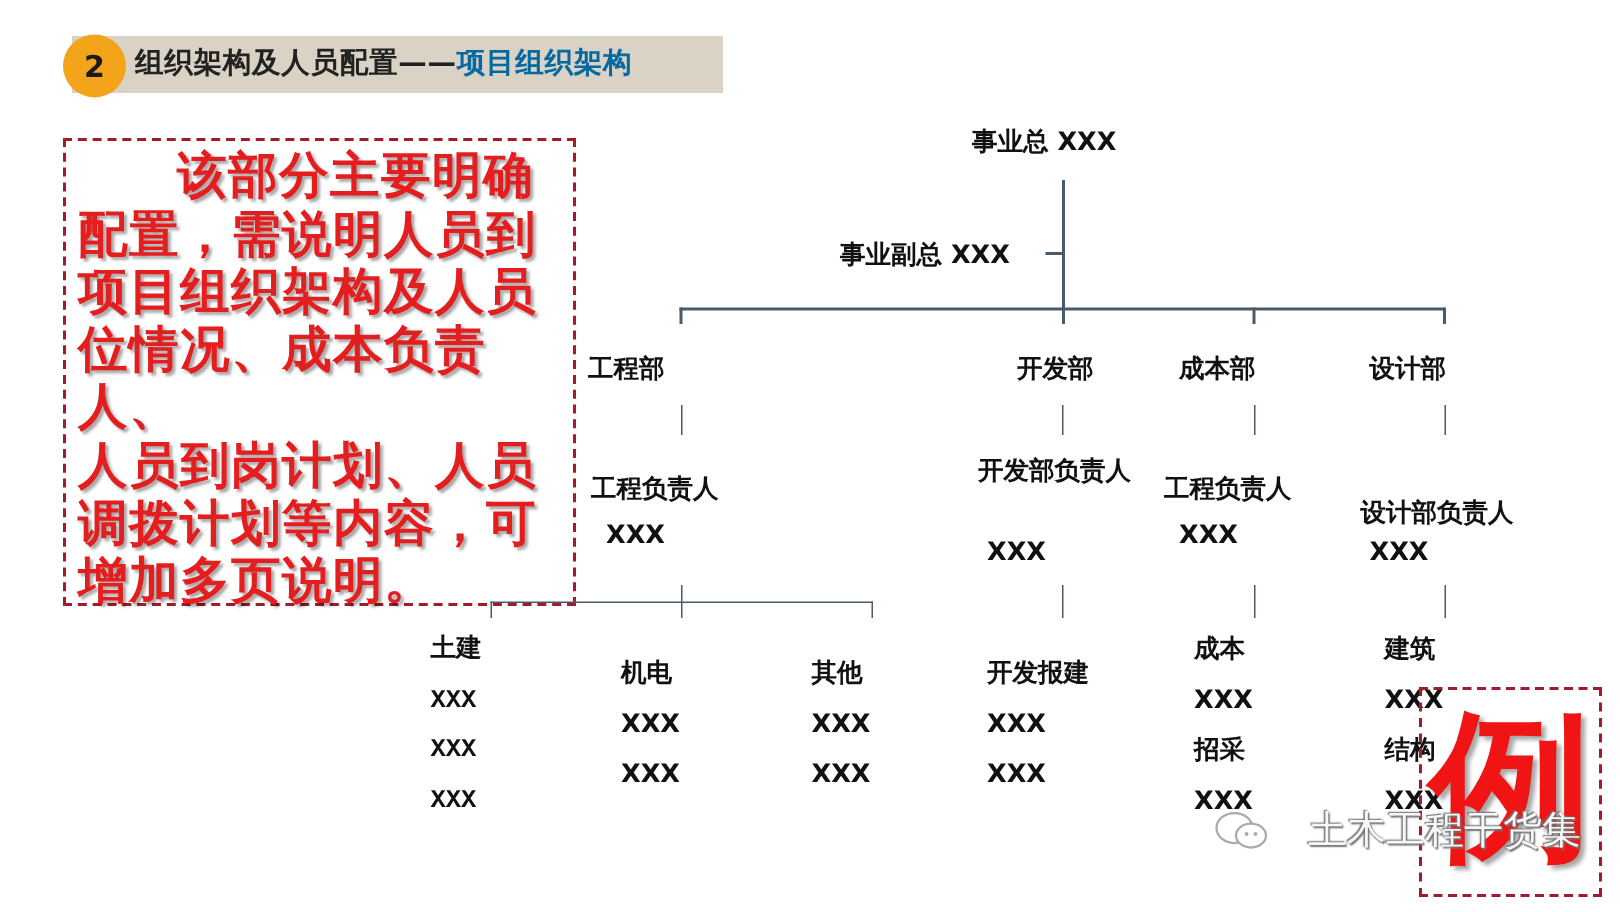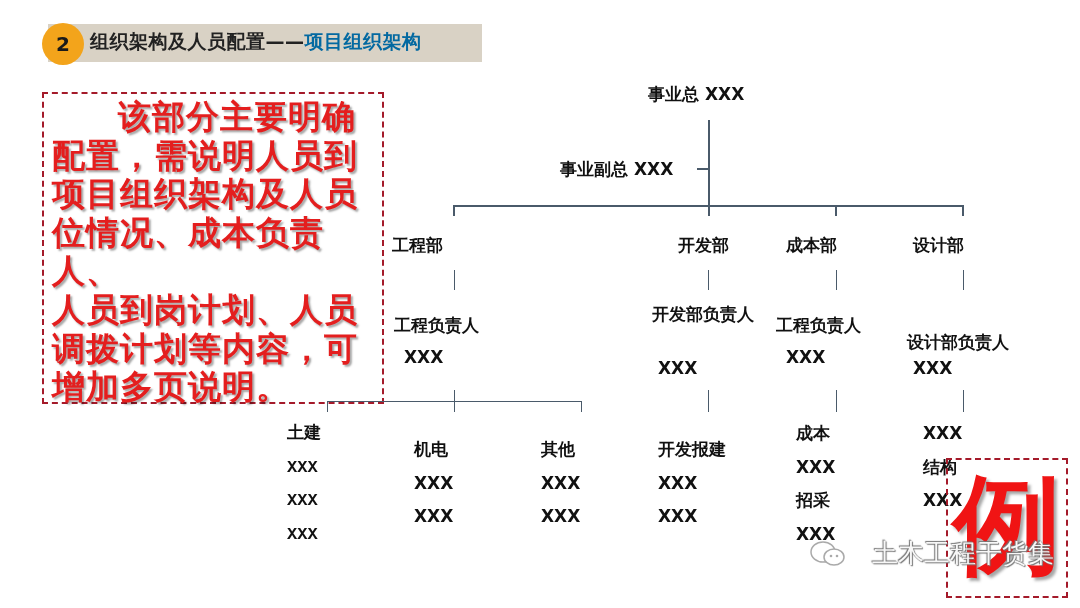--- a/index.html
+++ b/index.html
@@ -148,20 +148,21 @@
 </div>
 
 <div class="abs node" style="left:796px;top:417px;width:80px;line-height:33.5px;">
   <div>成本</div>
   <div>XXX</div>
   <div>招采</div>
   <div>XXX</div>
 </div>
 
 <div class="abs node" style="left:923px;top:417px;width:80px;line-height:33.5px;">
+  <div>建筑</div>
   <div>XXX</div>
   <div>结构</div>
   <div>XXX</div>
 </div>
 
 <div class="abs stamp-box"></div>
 <div class="abs stamp-glyph">例</div>
 
 <div class="abs watermark">
   <svg class="wm-icon" viewBox="0 0 40 30">

